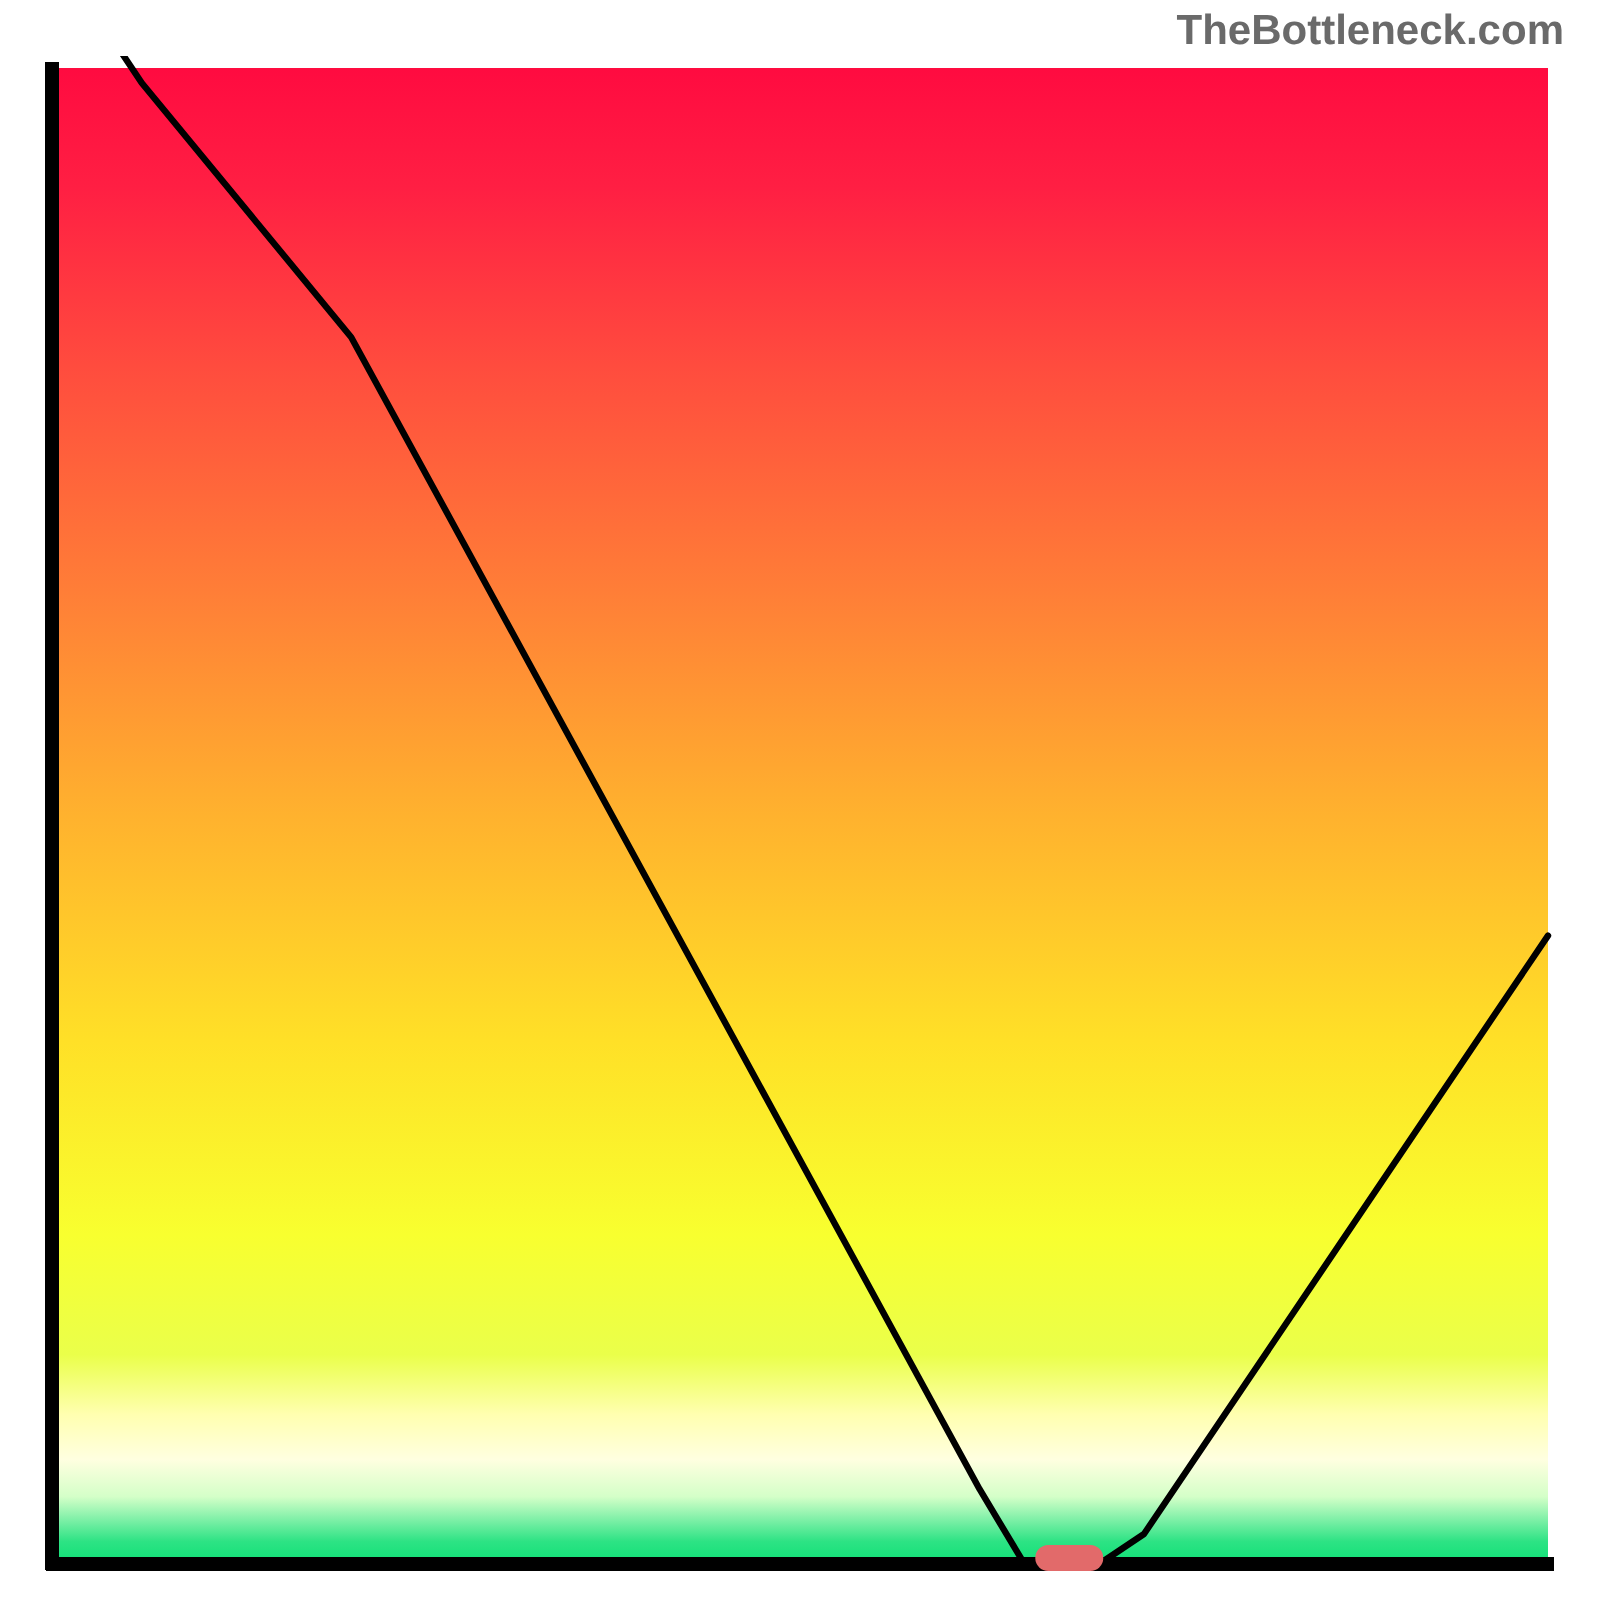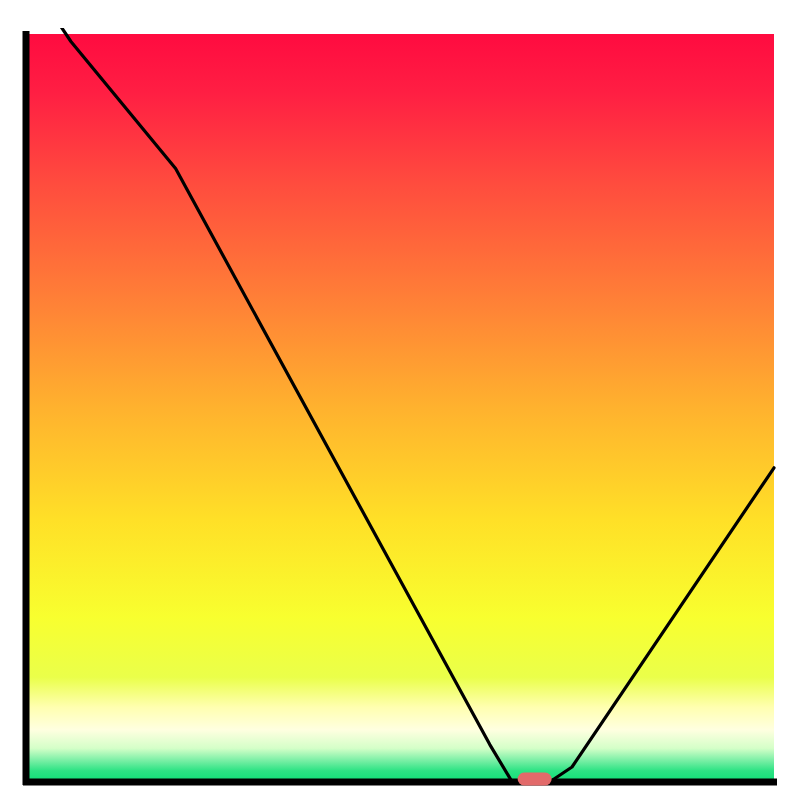--- a/index.html
+++ b/index.html
@@ -32,20 +32,21 @@
     height: 760px;
   }
   svg {
     display: block;
   }
 </style>
 </head>
 <body>
 
 <div class="container">
+  <div class="watermark">TheBottleneck.com</div>
   <div class="chart-area">
     <svg id="chart-svg" width="760" height="760" viewBox="0 0 760 760">
         <defs>
           <linearGradient id="bg-grad" x1="0" y1="0" x2="0" y2="1">
             <stop offset="0.00%" stop-color="#ff0b40"></stop>
             <stop offset="8.00%" stop-color="#ff1f43"></stop>
             <stop offset="20.00%" stop-color="#ff4c3e"></stop>
             <stop offset="35.00%" stop-color="#ff7e37"></stop>
             <stop offset="50.00%" stop-color="#ffb22e"></stop>
             <stop offset="65.00%" stop-color="#ffe027"></stop>

